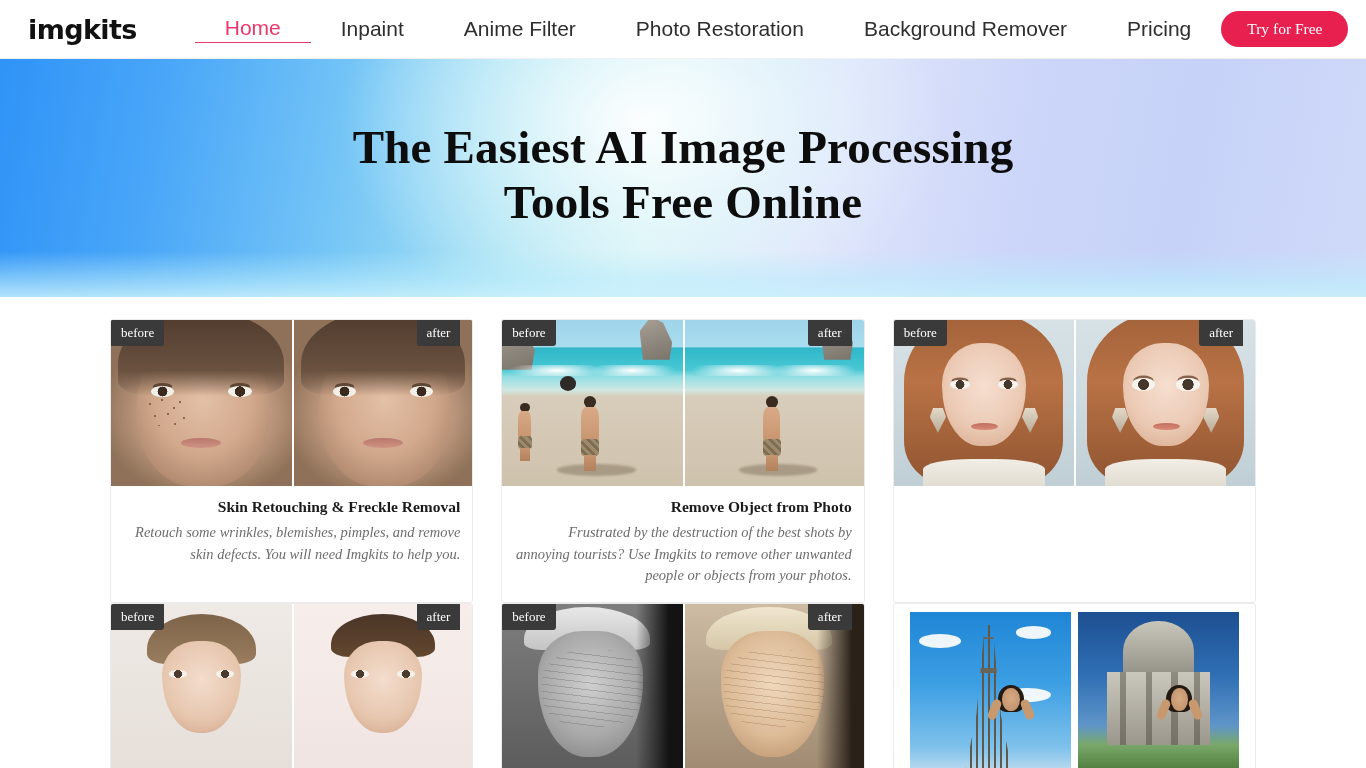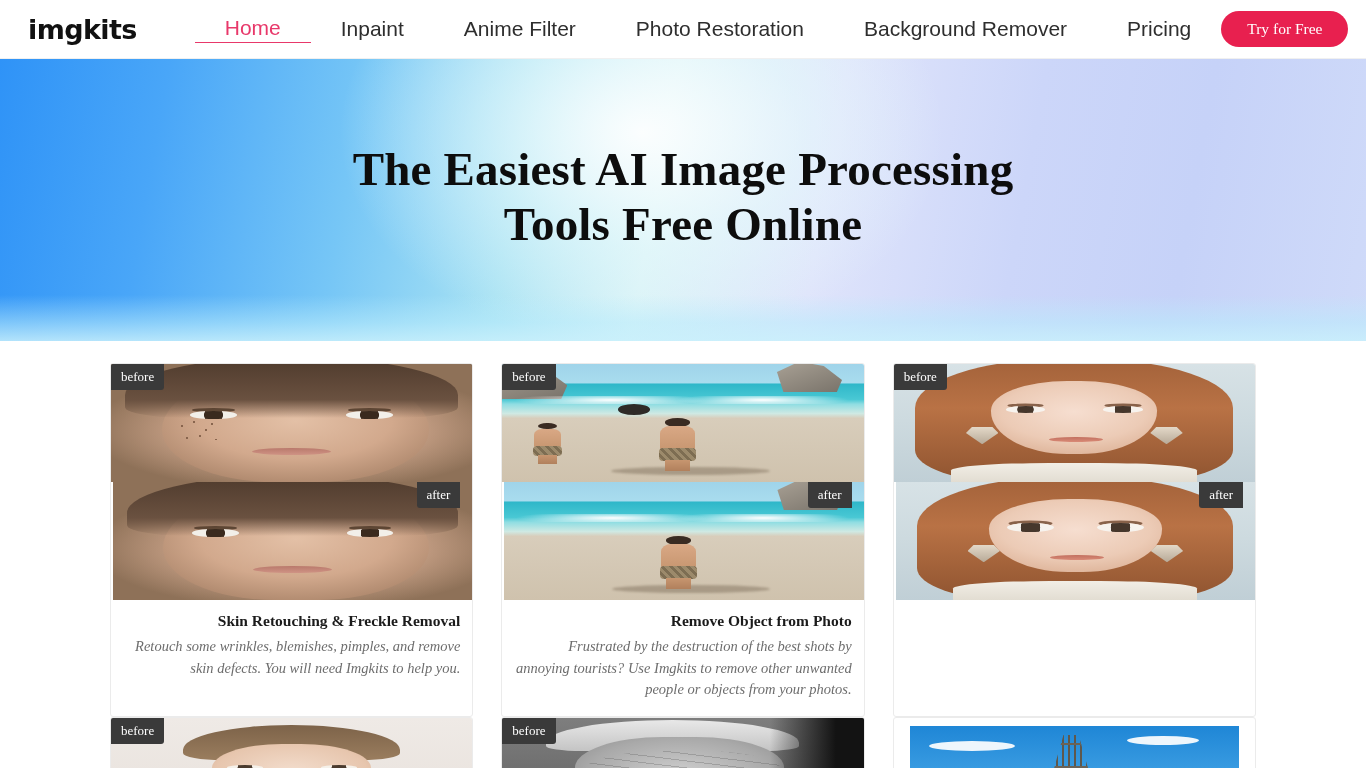--- a/index.html
+++ b/index.html
@@ -87,21 +87,21 @@
     font-family: "Liberation Serif", serif;
     font-size: 12px;
     color: #2e2e2e;
     text-decoration: none;
     white-space: nowrap;
     padding-right: 12px;
   }
 
   
   .hero {
-    height: 282px;
+    height: 238px;
     width: 100%;
     position: relative;
     display: flex;
     align-items: center;
     justify-content: center;
     overflow: hidden;
     background:
       radial-gradient(ellipse 420px 300px at 47% 26%, rgba(255,255,255,0.92) 0%, rgba(232,250,252,0.55) 38%, rgba(255,255,255,0) 72%),
       linear-gradient(100deg,
         #2f93f7 0%,
@@ -157,25 +157,24 @@
     border: 1px solid #ebebeb;
     border-radius: 3px;
     overflow: hidden;
     position: relative;
     display: flex;
     flex-direction: column;
   }
 
   .card-media {
     position: relative;
-    height: 236px;
+    height: 166px;
     width: 100%;
     overflow: hidden;
     display: flex;
-    flex-direction: column;
   }
 
   .card.inset .card-media { padding: 8px 16px 0 16px; gap: 7px; }
 
   .half {
     flex: 1 1 50%;
     position: relative;
     overflow: hidden;
   }
 

